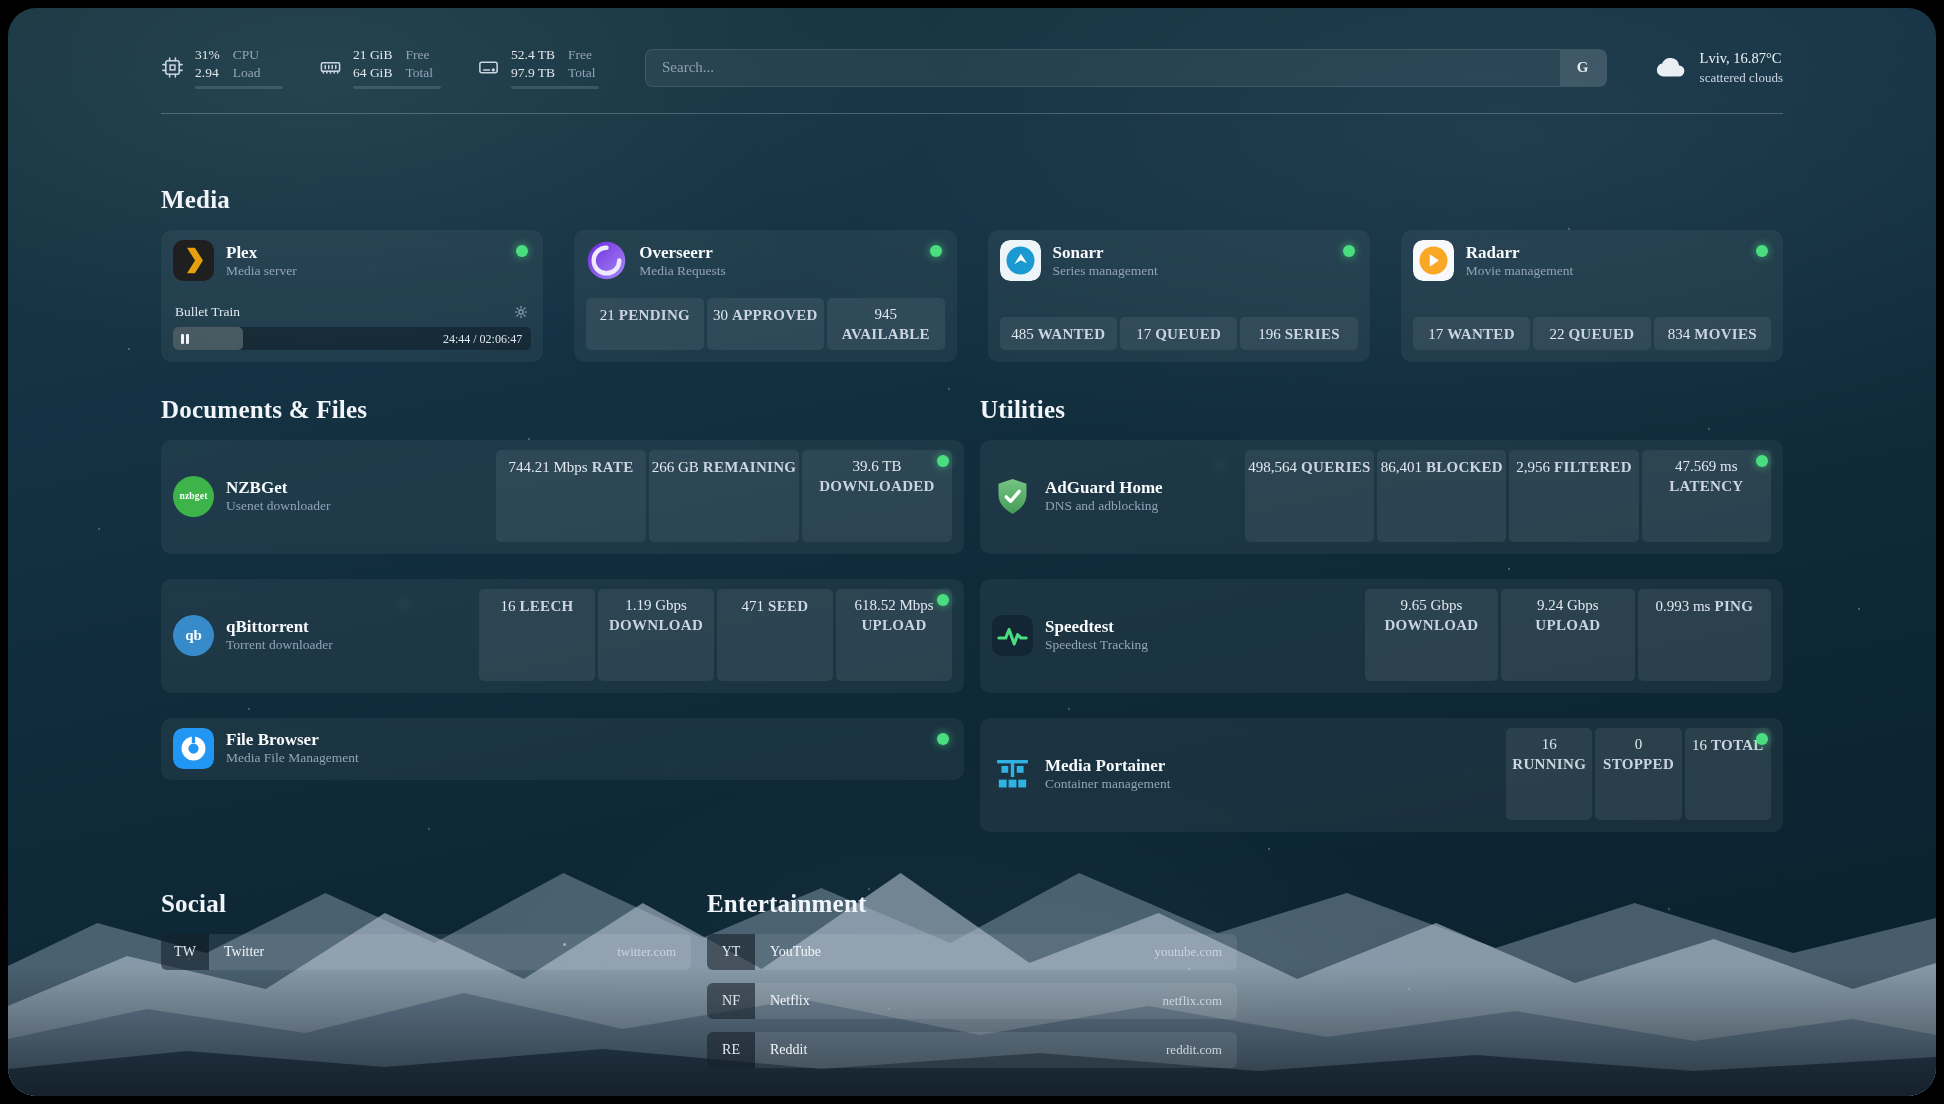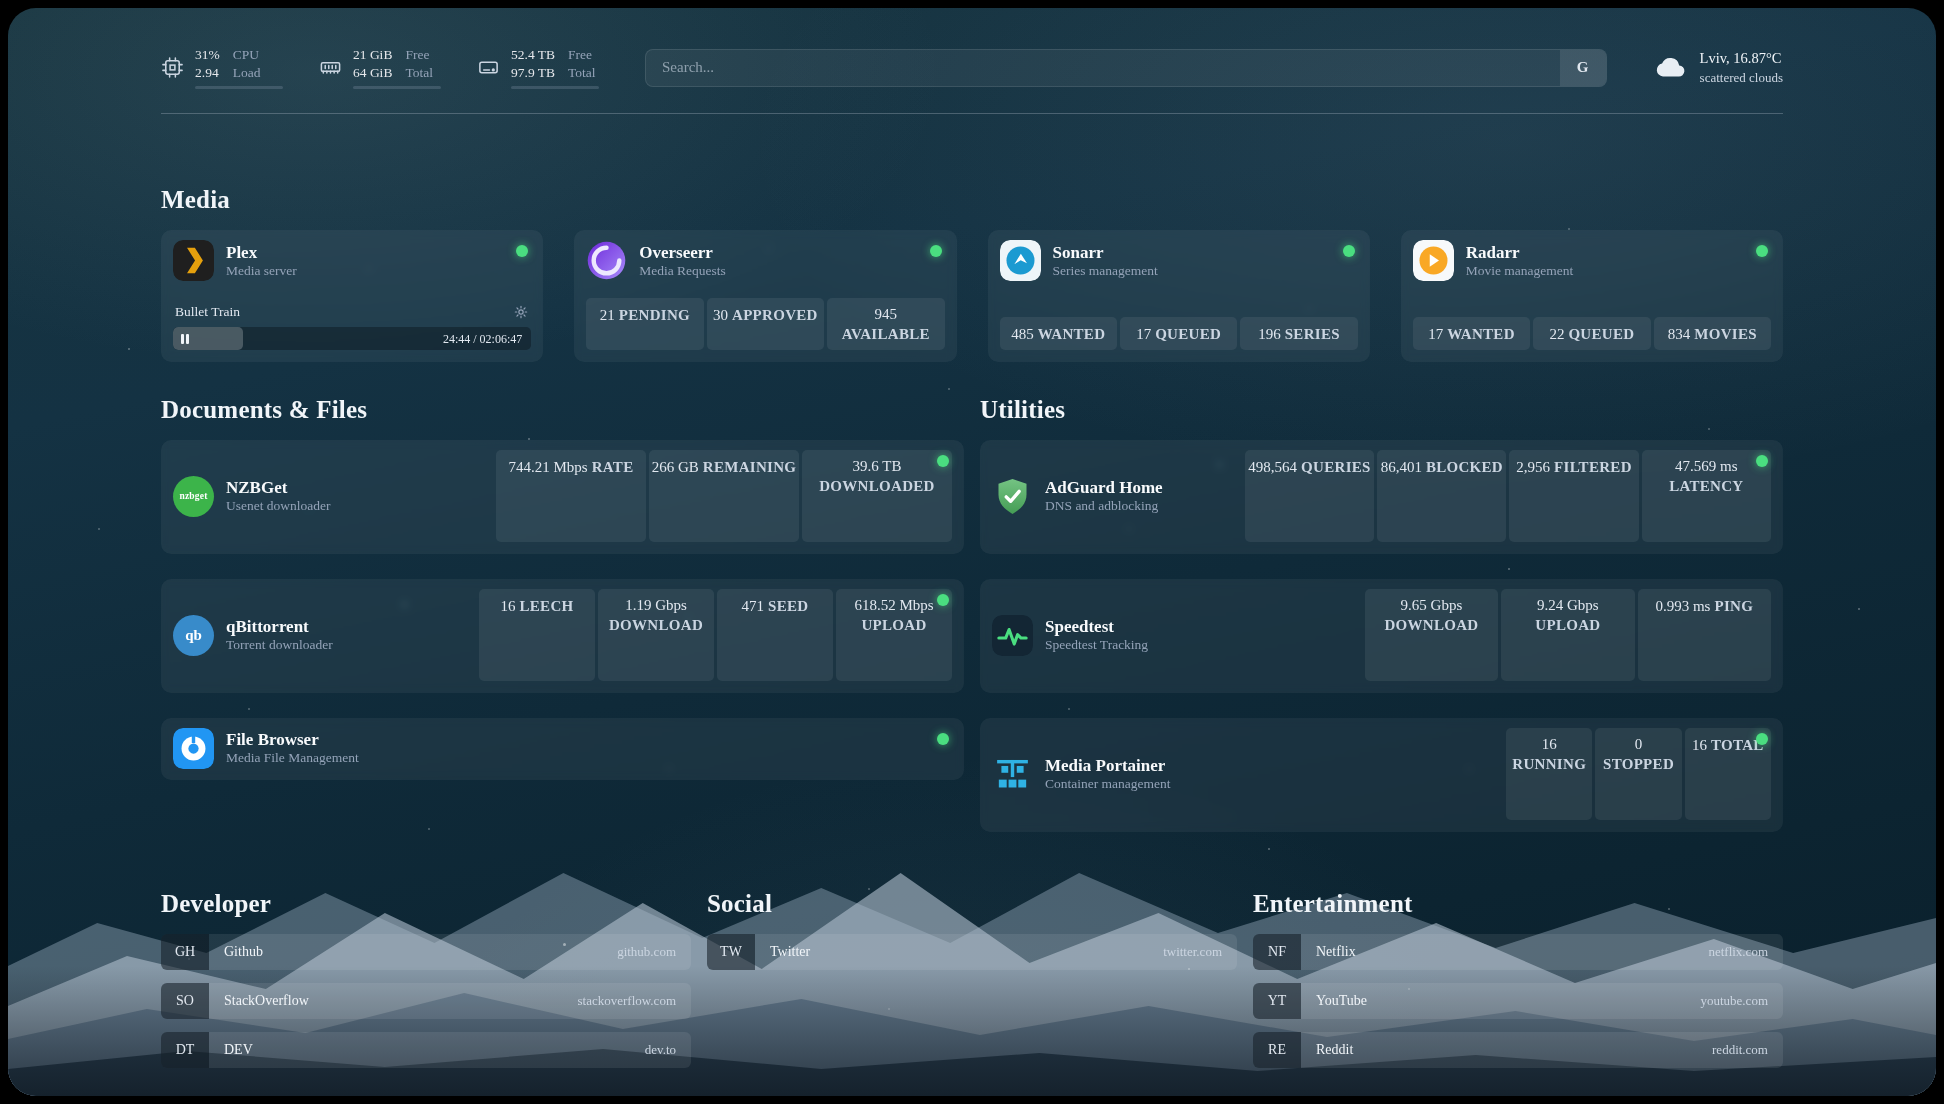--- a/index.html
+++ b/index.html
@@ -549,59 +549,41 @@
                 <span class="stat-val">16</span>
                 <span class="stat-lab">TOTAL</span></span>
             </div>
           </div>
         </div>
       </div>
     </div>
 
     <div class="grid3">
 
-      <div>
-        <h2 class="sec-title">Developer</h2>
-        <div class="bm-row">
-          <span class="bm-abbr">GH</span>
-          <span class="bm-name">Github</span>
-          <span class="bm-url">github.com</span>
-        </div>
-        <div class="bm-row">
-          <span class="bm-abbr">SO</span>
-          <span class="bm-name">StackOverflow</span>
-          <span class="bm-url">stackoverflow.com</span>
-        </div>
-        <div class="bm-row">
-          <span class="bm-abbr">DT</span>
-          <span class="bm-name">DEV</span>
-          <span class="bm-url">dev.to</span>
-        </div>
-      </div>
 
       <div>
         <h2 class="sec-title">Social</h2>
         <div class="bm-row">
           <span class="bm-abbr">TW</span>
           <span class="bm-name">Twitter</span>
           <span class="bm-url">twitter.com</span>
         </div>
       </div>
 
       <div>
         <h2 class="sec-title">Entertainment</h2>
         <div class="bm-row">
+          <span class="bm-abbr">YT</span>
+          <span class="bm-name">YouTube</span>
+          <span class="bm-url">youtube.com</span>
+        </div>
+        <div class="bm-row">
           <span class="bm-abbr">NF</span>
           <span class="bm-name">Netflix</span>
           <span class="bm-url">netflix.com</span>
-        </div>
-        <div class="bm-row">
-          <span class="bm-abbr">YT</span>
-          <span class="bm-name">YouTube</span>
-          <span class="bm-url">youtube.com</span>
         </div>
         <div class="bm-row">
           <span class="bm-abbr">RE</span>
           <span class="bm-name">Reddit</span>
           <span class="bm-url">reddit.com</span>
         </div>
       </div>
     </div>
 
   </div>

